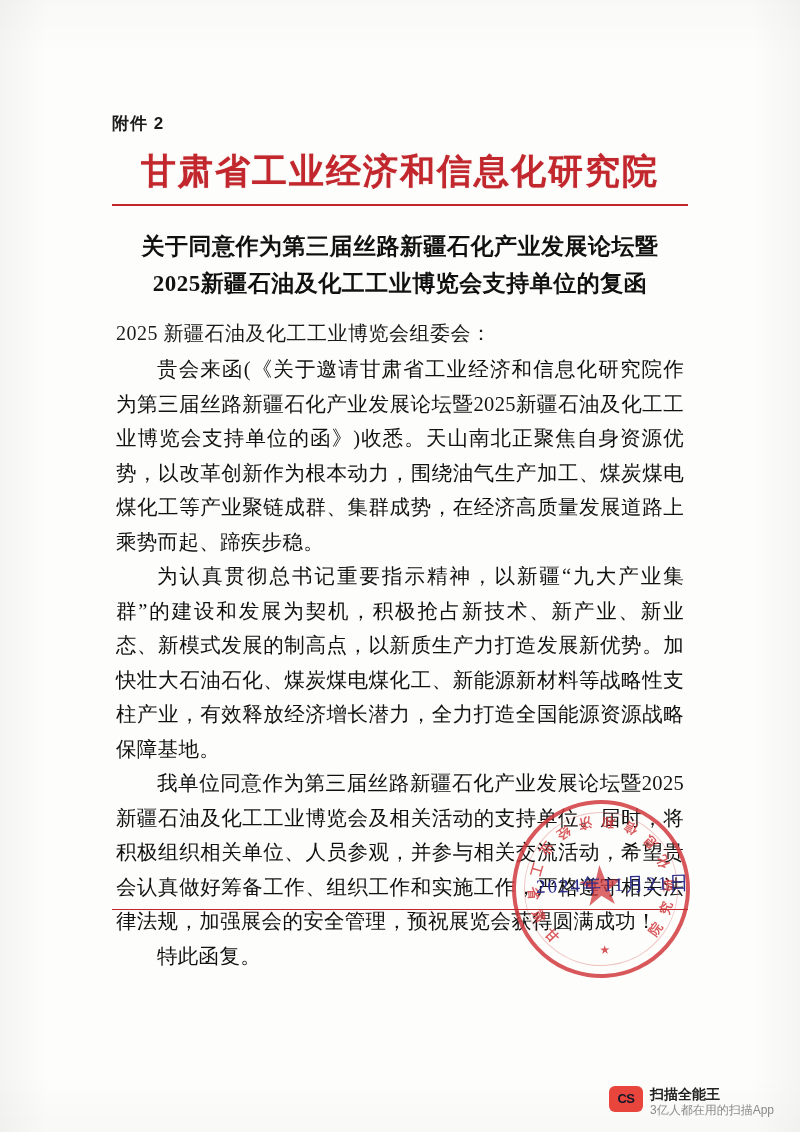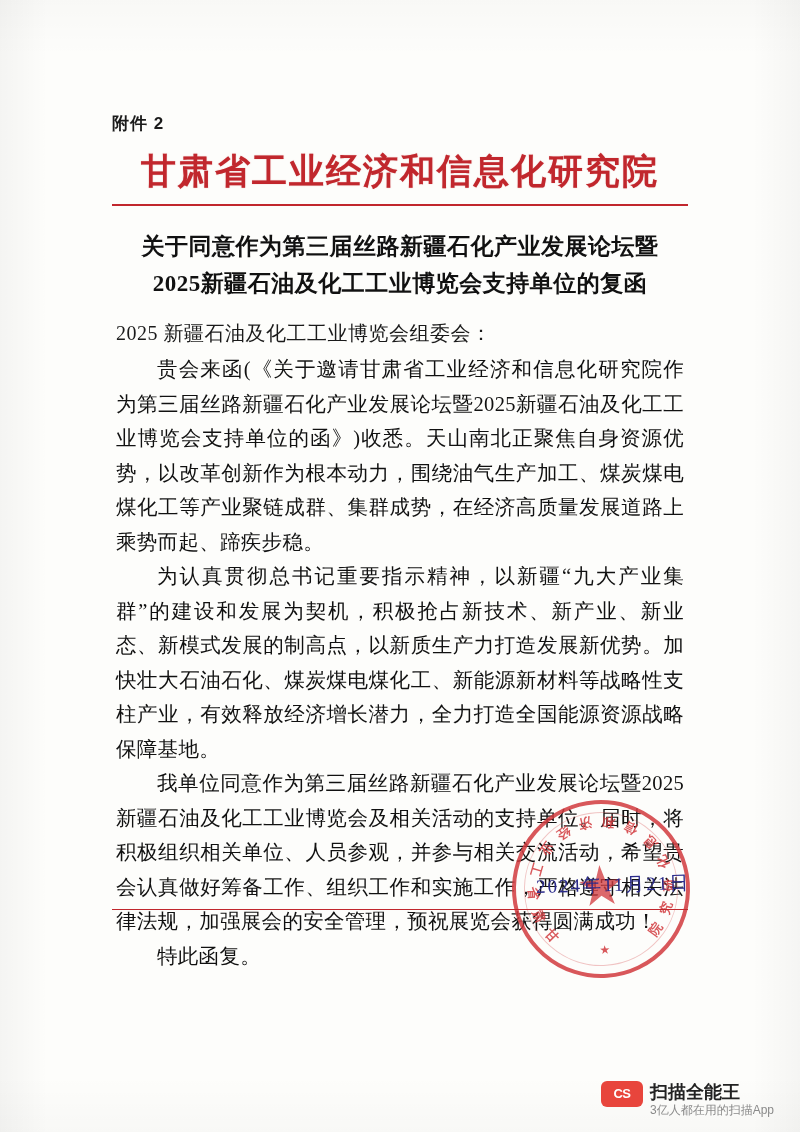--- a/index.html
+++ b/index.html
@@ -174,41 +174,41 @@
   
   .footer {
     position: absolute;
     right: 26px;
     bottom: 14px;
     display: flex;
     align-items: flex-start;
     gap: 7px;
   }
   .cs-badge {
-    width: 42px;
+    width: 34px;
     height: 26px;
     border-radius: 6px;
     background: #e8453c;
-    color: #ffffff;
+    color: #0f172a;
     font-family: "Liberation Sans", sans-serif;
     font-size: 13px;
     font-weight: bold;
     display: flex;
     align-items: center;
     justify-content: center;
     letter-spacing: -0.5px;
   }
   .cs-texts {
     display: flex;
     flex-direction: column;
     line-height: 1.25;
   }
   .cs-title {
     font-family: "Liberation Sans", sans-serif;
-    font-size: 18px;
+    font-size: 14px;
     color: #222;
     font-weight: bold;
   }
   .cs-sub {
     font-family: "Liberation Sans", sans-serif;
     font-size: 12px;
     color: #8a8a8a;
   }
 </style>
 </head>

